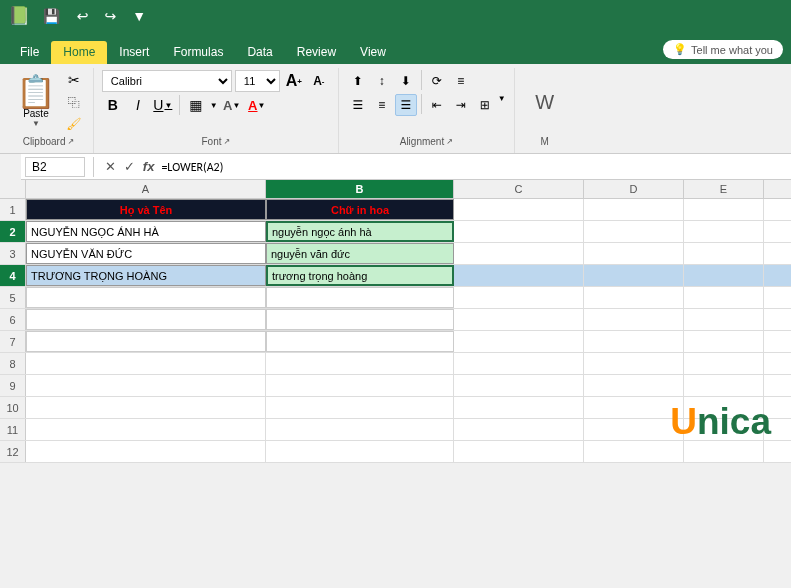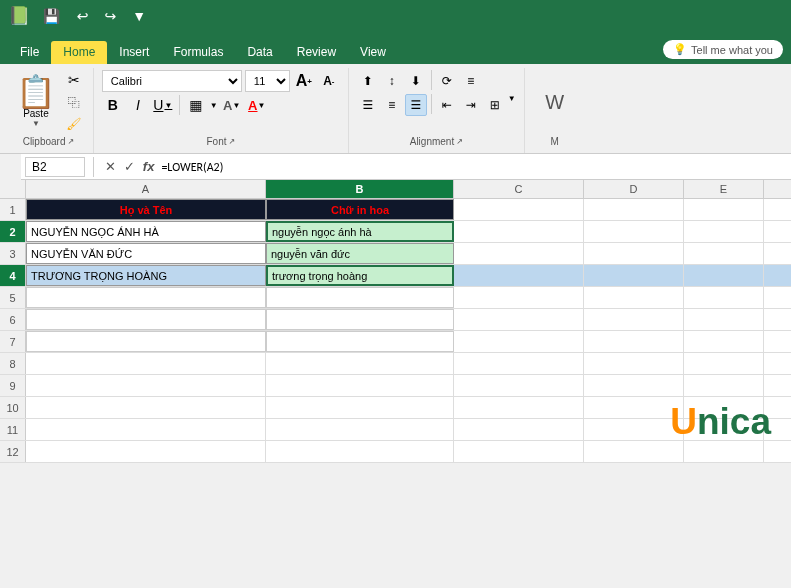--- a/index.html
+++ b/index.html
@@ -97,21 +97,21 @@
     }
     .small-btns { display: flex; flex-direction: column; gap: 2px; }
     .small-btn { width: 22px; height: 20px; border: none; background: none; cursor: pointer; font-size: 14px; display: flex; align-items: center; justify-content: center; border-radius: 2px; }
     .font-row1 { display: flex; gap: 3px; align-items: center; }
     .font-row2 { display: flex; gap: 3px; align-items: center; }
     .font-select {
       border: 1px solid #ccc;
       background: white;
       padding: 1px 4px;
       font-size: 11px;
-      width: 140px;
+      width: 130px;
       height: 22px;
     }
     .size-select {
       border: 1px solid #ccc;
       background: white;
       padding: 1px 4px;
       font-size: 11px;
       width: 45px;
       height: 22px;
     }

